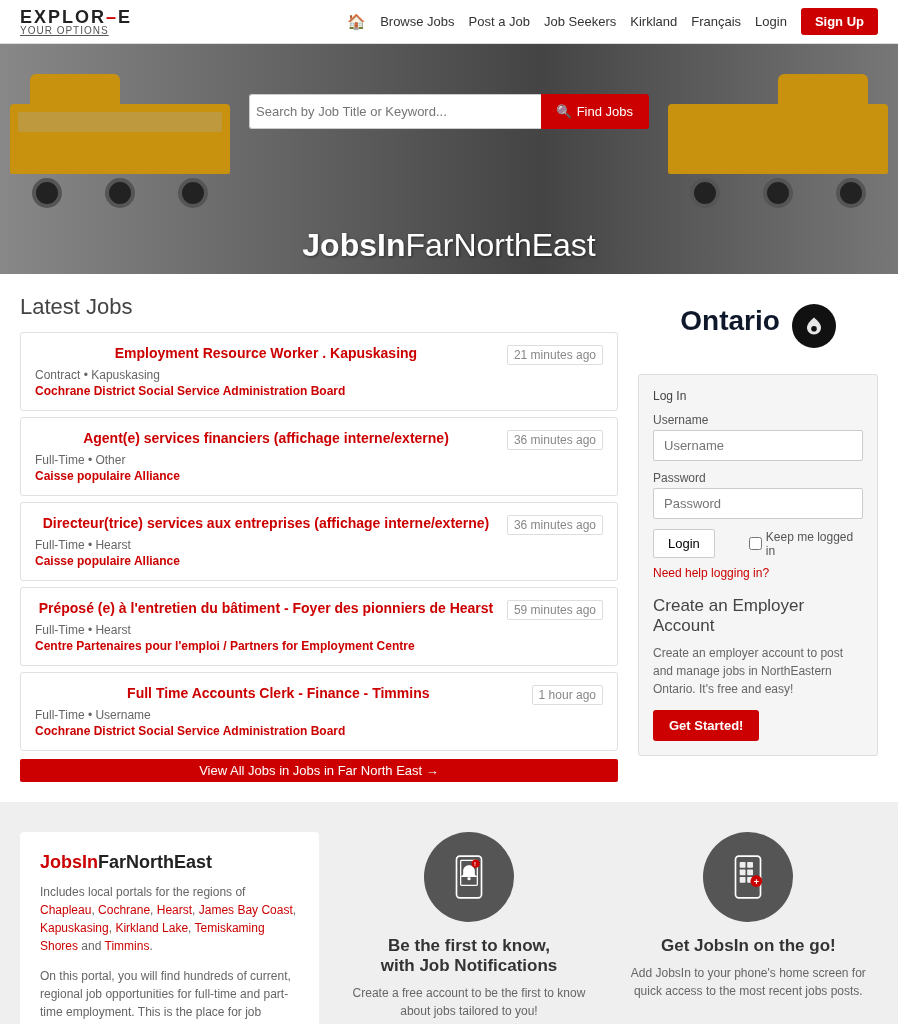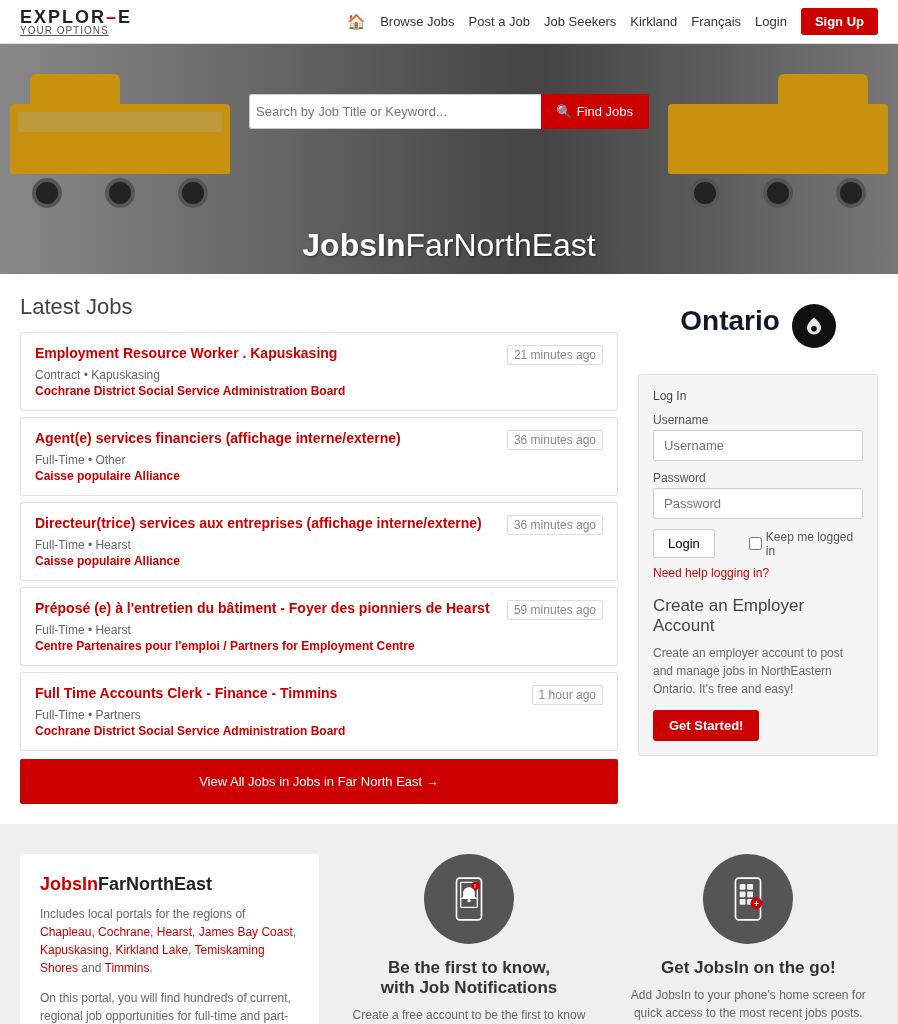--- a/index.html
+++ b/index.html
@@ -170,20 +170,21 @@
       border: 1px solid #e0e0e0;
       border-radius: 3px;
       padding: 12px 14px;
       margin-bottom: 6px;
       background: #fff;
     }
     .job-header {
       display: flex;
       justify-content: space-between;
       align-items: flex-start;
+      text-align: center;
     }
     .job-title {
       color: #c00;
       font-size: 14px;
       font-weight: bold;
       text-decoration: none;
       flex: 1;
       margin-right: 10px;
     }
     .job-time {
@@ -204,21 +205,21 @@
       font-size: 12px;
       font-weight: bold;
       margin-top: 2px;
     }
     .view-all-btn {
       display: block;
       width: 100%;
       background: #c00;
       color: #fff;
       text-align: center;
-      padding: 15px;
+      padding: 4px;
       border: none;
       cursor: pointer;
       font-size: 13px;
       margin-top: 8px;
       border-radius: 2px;
       text-decoration: none;
     }
 
     
     .sidebar {
@@ -486,21 +487,21 @@
       <span class="job-time">59 minutes ago</span>
     </div>
     <div class="job-meta">Full-Time • Hearst</div>
     <div class="job-company">Centre Partenaires pour l'emploi / Partners for Employment Centre</div>
   </div>
         <div class="job-card">
     <div class="job-header">
       <a href="#" class="job-title">Full Time Accounts Clerk - Finance - Timmins</a>
       <span class="job-time">1 hour ago</span>
     </div>
-    <div class="job-meta">Full-Time • Partners</div>
+    <div class="job-meta">Full-Time • Username</div>
     <div class="job-company">Cochrane District Social Service Administration Board</div>
   </div>
       </div>
 
     <button class="view-all-btn">View All Jobs in Jobs in Far North East →</button>
   </div>
 
   <div class="sidebar">
     <div class="ontario-logo">
       <span class="ontario-text">Ontario</span>

